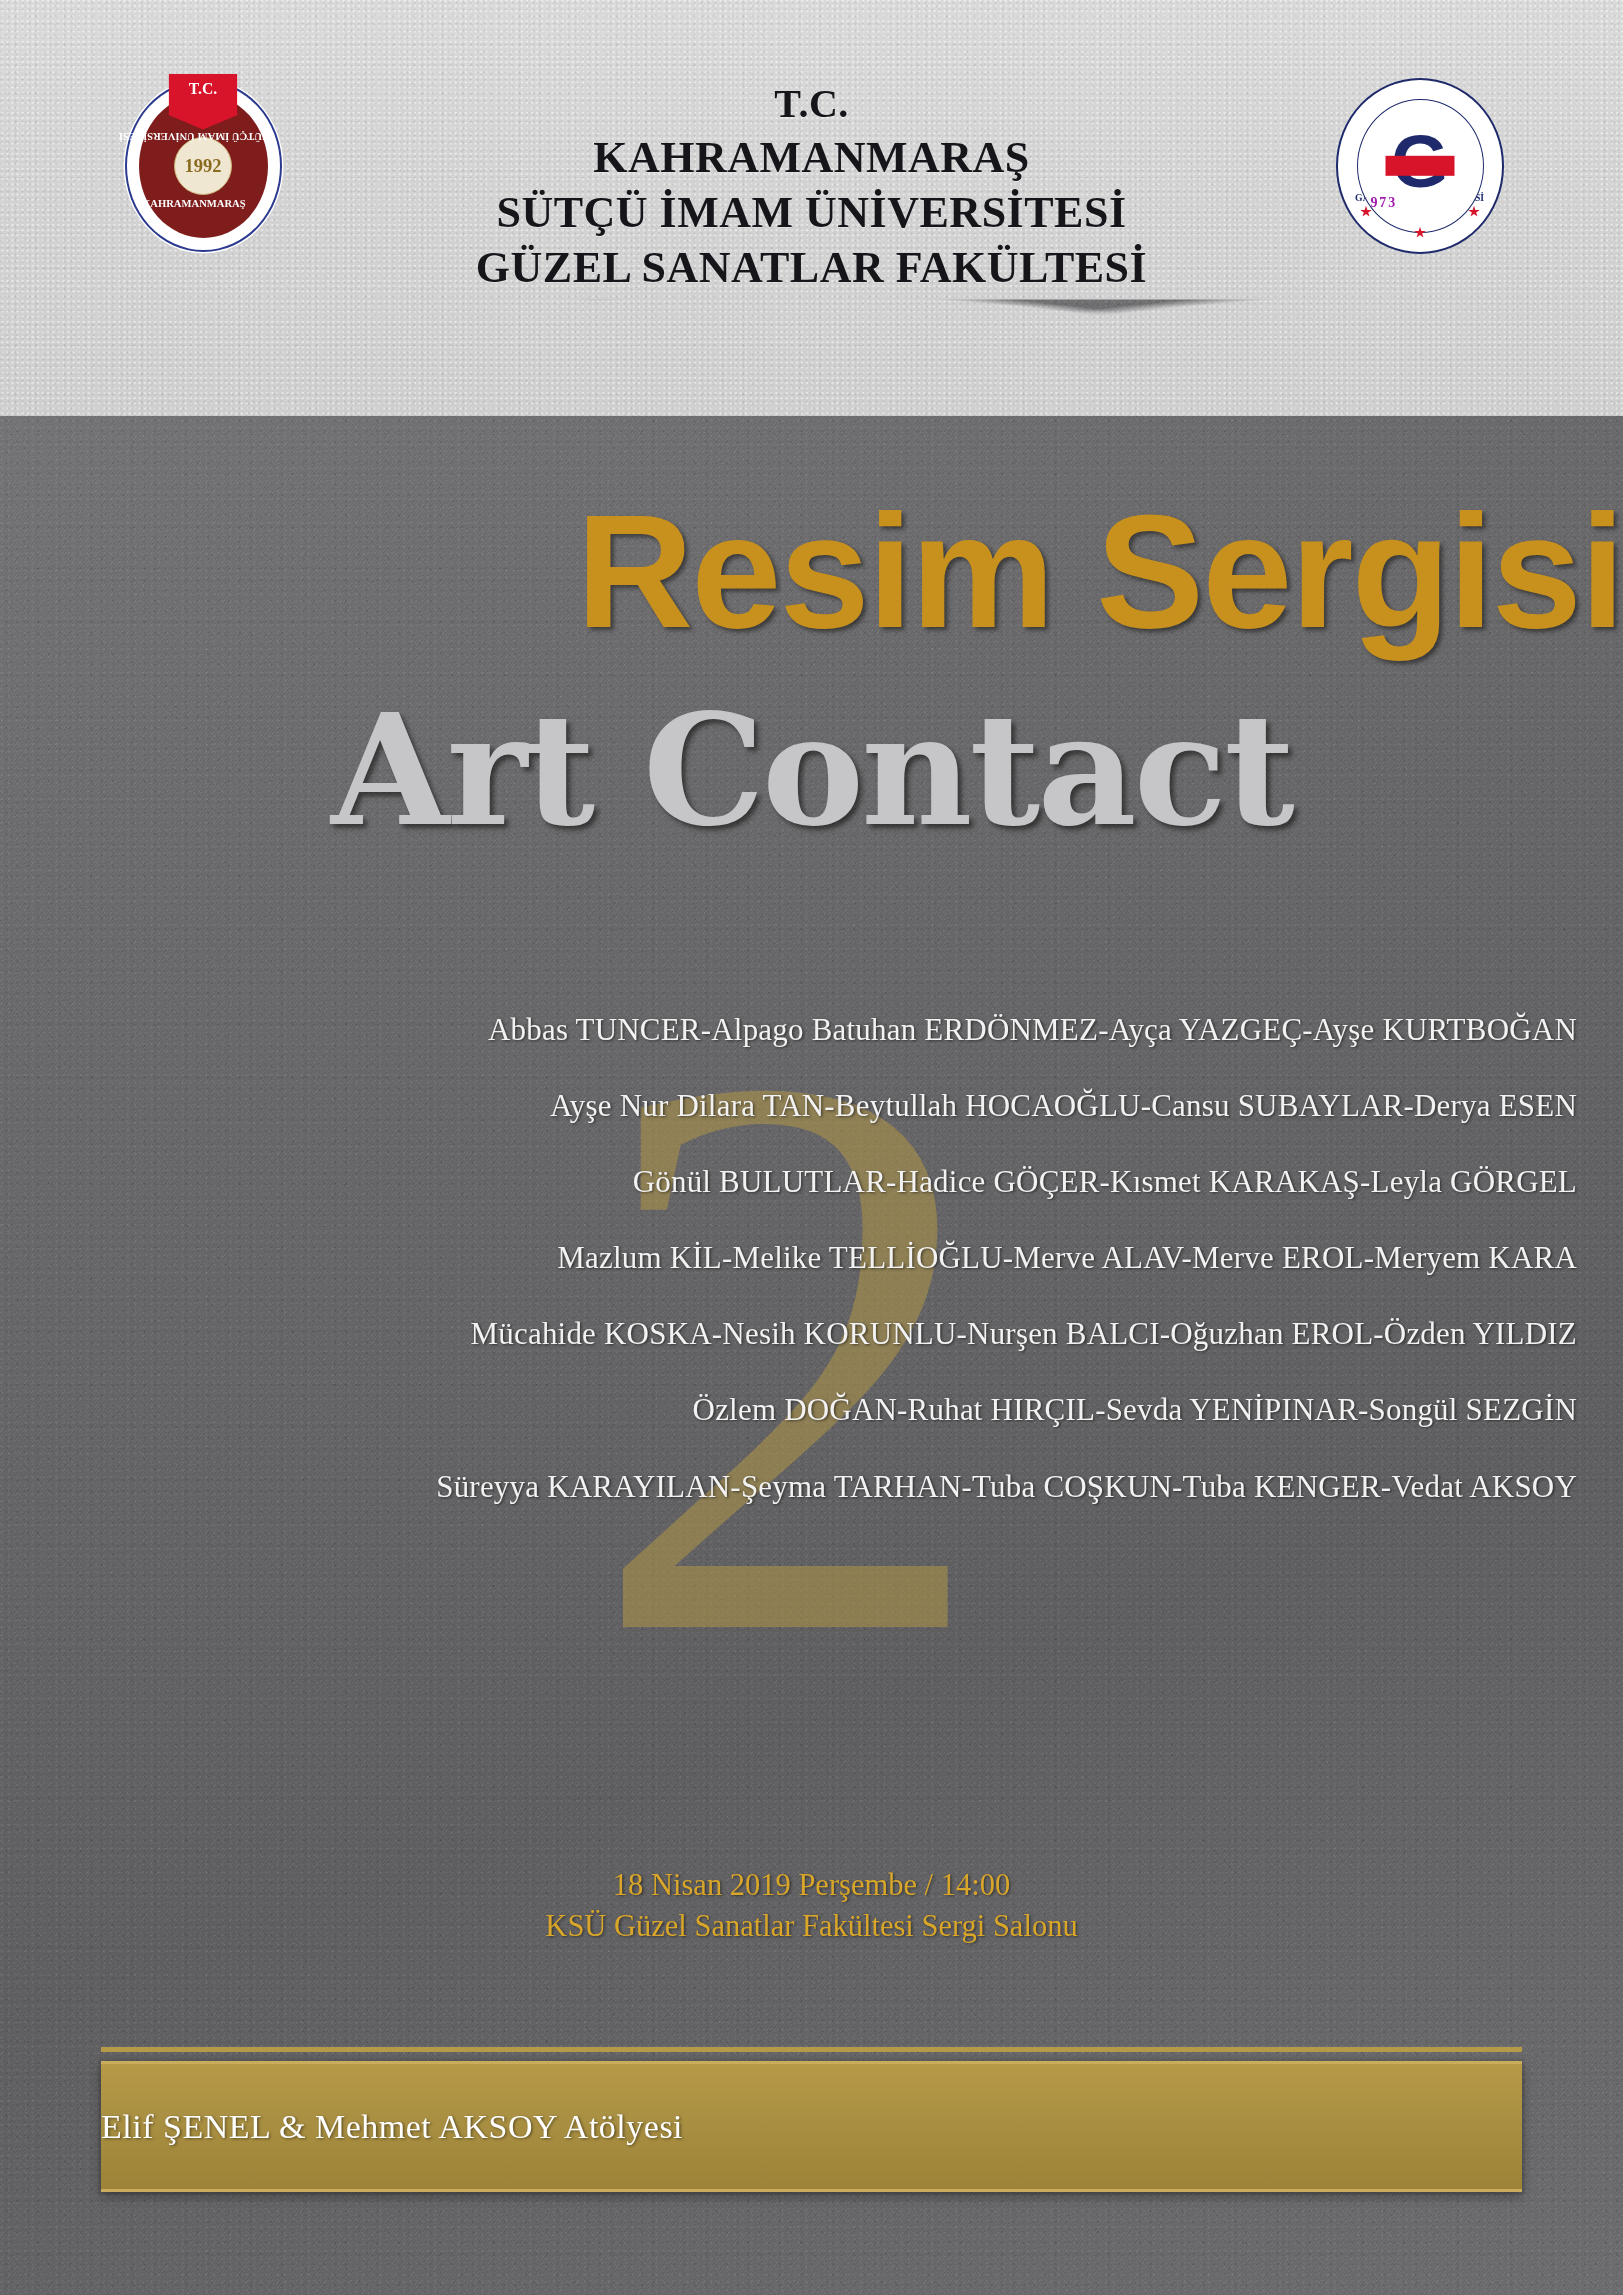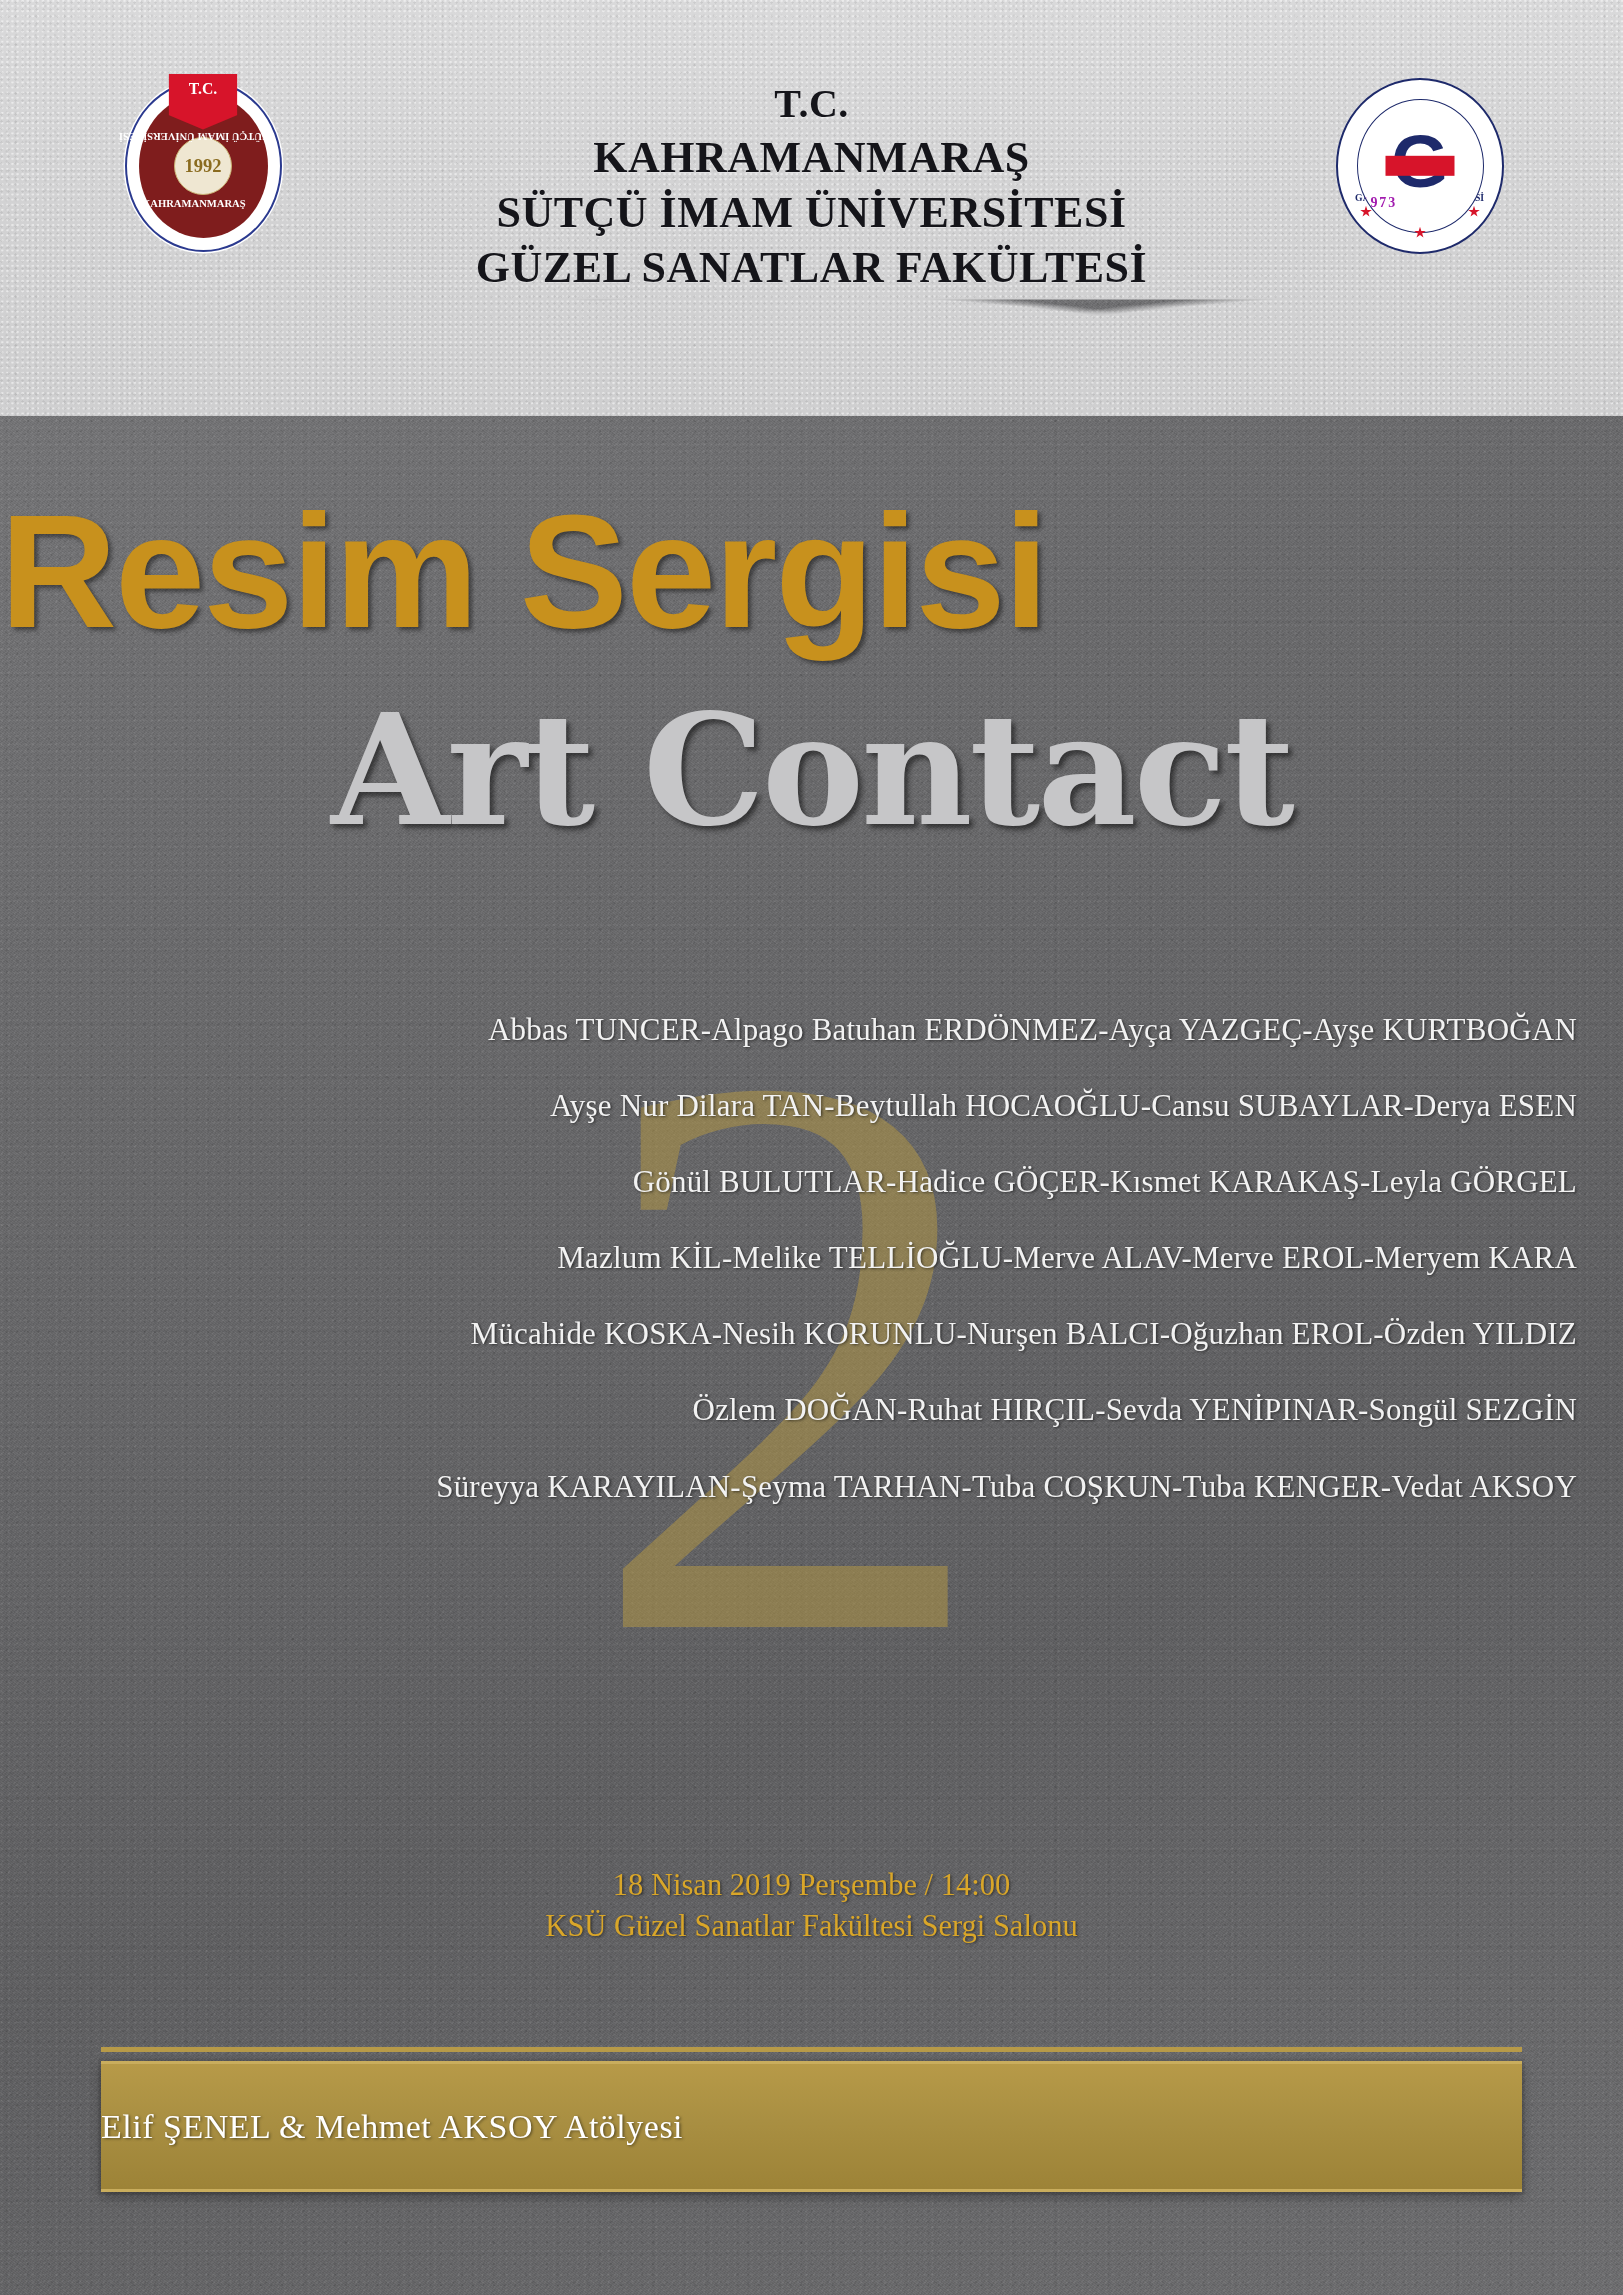--- a/index.html
+++ b/index.html
@@ -249,21 +249,21 @@
     width: 12px; height: 12px;
     background: #d7142a;
     clip-path: polygon(50% 0%, 61% 35%, 98% 35%, 68% 57%, 79% 91%, 50% 70%, 21% 91%, 32% 57%, 2% 35%, 39% 35%);
   }
 
   
   .title-main {
     position: absolute;
     left: 0; right: 0;
     top: 490px;
-    text-align: left;
+    text-align: right;
     font-family: "Liberation Sans", sans-serif;
     font-weight: bold;
     font-size: 162px;
     line-height: 1;
     color: #c8911d;
     text-shadow: 3.2px 3.2px 4.2px rgba(0,0,0,0.45);
     letter-spacing: -1.9px;
   }
   .title-sub {
     position: absolute;

